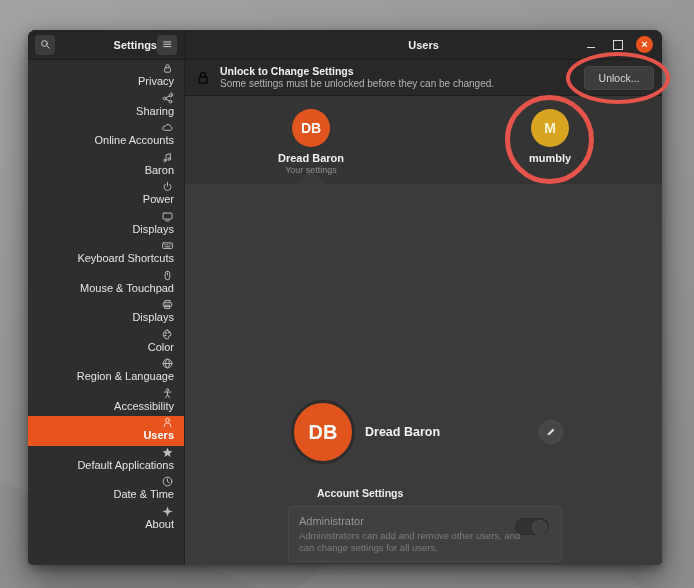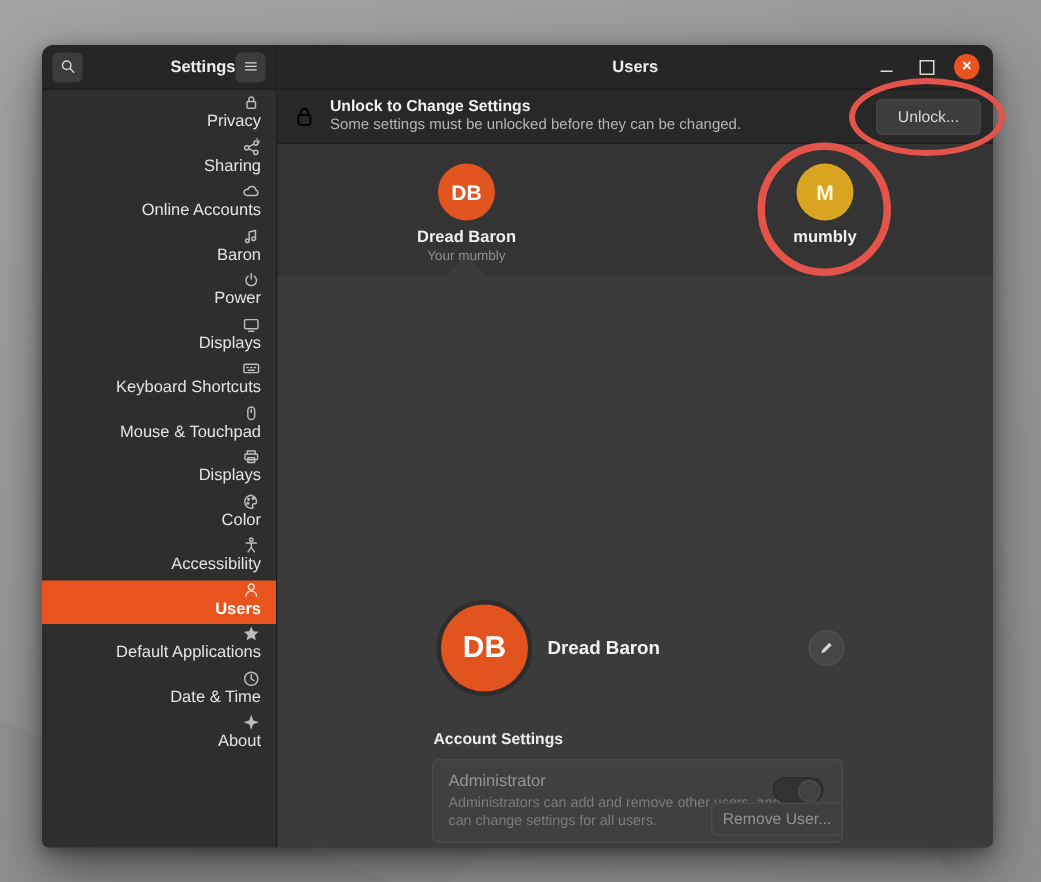--- a/index.html
+++ b/index.html
@@ -59,21 +59,21 @@
   .caro-sub { margin-top:1px; font-size:9px; color:#8e8e8e; }
   .caro-pointer { position:absolute; bottom:0; width:0; height:0; border-left:14px solid transparent; border-right:14px solid transparent; border-bottom:14px solid #3b3b3b; }
 
   
   .content { flex:1; background:#3b3b3b; position:relative; }
 
   .big-avatar { position:absolute; left:106px; top:216px; width:64px; height:64px; border-radius:50%; border:3px solid #2d2d2d; display:flex; align-items:center; justify-content:center; color:#fff; font-size:20px; font-weight:bold; }
   .detail-name { position:absolute; left:180px; top:241px; font-size:12.5px; font-weight:bold; color:#f2f2f2; }
   .edit-btn { position:absolute; left:354px; top:236px; width:24px; height:24px; border-radius:50%; background:#464646; border:1px solid #505050; display:flex; align-items:center; justify-content:center; color:#d8d8d8; cursor:pointer; }
 
-  .section-label { position:absolute; font-size:10.5px; font-weight:bold; color:#ededed; }
+  .section-label { position:absolute; font-size:10.5px; font-weight:bold; color:#ededed;margin-left:28px; }
   .card { position:absolute; background:#404040; border:1px solid #4a4a4a; border-radius:4px; }
 
   .admin-row { padding:8px 10px; position:relative; height:100%; }
   .admin-label { font-size:11px; color:#959595; }
   .admin-desc { margin-top:3px; font-size:9.5px; line-height:12px; color:#7c7c7c; width:226px; }
 
   .toggle { width:34px; height:17px; border-radius:9px; background:#323232; border:1px solid #2b2b2b; position:relative; flex:none; }
   .toggle .knob { position:absolute; top:0.5px; width:15px; height:15px; border-radius:50%; background:#414141; border:1px solid #4c4c4c; }
   .toggle.on .knob { right:1px; }
   .admin-toggle { position:absolute; right:12px; top:11px; }
@@ -202,20 +202,30 @@
         <div class="side-item">
           <span>
             <svg viewBox="0 0 16 16" width="13" height="13" fill="none" stroke="currentColor" stroke-width="1.2" stroke-linecap="round" stroke-linejoin="round">
               <path d="M8 2.6a5.4 5.4 0 1 0 .2 10.8c1.4 0 1.5-1 1-1.7-.6-.9 0-2 1.2-2h1.5A5.4 5.4 0 0 0 8 2.6z"></path>
               <circle cx="5.8" cy="6" r=".7"></circle>
               <circle cx="9.6" cy="5.4" r=".7"></circle>
               <circle cx="5.2" cy="9.2" r=".7"></circle>
             </svg>
           </span>
           <span class="lbl">Color</span>
+        </div>
+        <div class="side-item">
+          <span>
+            <svg viewBox="0 0 16 16" width="13" height="13" fill="none" stroke="currentColor" stroke-width="1.2" stroke-linecap="round" stroke-linejoin="round">
+              <circle cx="8" cy="8" r="5.4"></circle>
+              <ellipse cx="8" cy="8" rx="2.4" ry="5.4"></ellipse>
+              <path d="M2.6 8h10.8"></path>
+            </svg>
+          </span>
+          <span class="lbl">Region &amp; Language</span>
         </div>
         <div class="side-item">
           <span>
             <svg viewBox="0 0 16 16" width="13" height="13" fill="none" stroke="currentColor" stroke-width="1.2" stroke-linecap="round" stroke-linejoin="round">
               <circle cx="8" cy="3.4" r="1.4"></circle>
               <path d="M3.8 6.2h8.4M8 6.2v3.6M8 9.8l-2.6 3.6M8 9.8l2.6 3.6"></path>
             </svg>
           </span>
           <span class="lbl">Accessibility</span>
         </div>
@@ -279,21 +289,21 @@
         <div class="banner-sub">Some settings must be unlocked before they can be changed.</div>
       </div>
       <div class="unlock-btn">Unlock...</div>
     </div>
 
     <div class="carousel" id="carousel">
       <div class="caro-pointer" style="left:112px"></div>
     <div class="caro-user" style="left: 126px;">
           <div class="caro-avatar" style="background: rgb(226, 84, 30);">DB</div>
           <div class="caro-name">Dread Baron</div>
-          <div class="caro-sub">Your mumbly</div>
+          <div class="caro-sub">Your settings</div>
         </div>
         <div class="caro-user" style="left: 365px;">
           <div class="caro-avatar" style="background: rgb(217, 165, 33); color: rgba(255, 250, 225, 0.95);">M</div>
           <div class="caro-name">mumbly</div>
         </div>
       </div>
 
     <div class="content">
       <div class="big-avatar" id="big-avatar" style="background: rgb(226, 84, 30);">DB</div>
       <div class="detail-name">Dread Baron</div>
@@ -310,20 +320,19 @@
       <div class="card" style="left:103px; top:322px; width:274px; height:56px;">
         <div class="admin-row">
           <div class="admin-label">Administrator</div>
           <div class="admin-desc">Administrators can add and remove other users, and can change settings for all users.</div>
           <div class="toggle on admin-toggle">
               <div class="knob"></div>
             </div>
         </div>
       </div>
 
-      <div class="remove-btn">Remove User...</div>
     </div>
 
   </div>
 </div>
 
 <div class="annotation anno-unlock"></div>
 <div class="annotation anno-mumbly"></div>
 
 </body></html>

